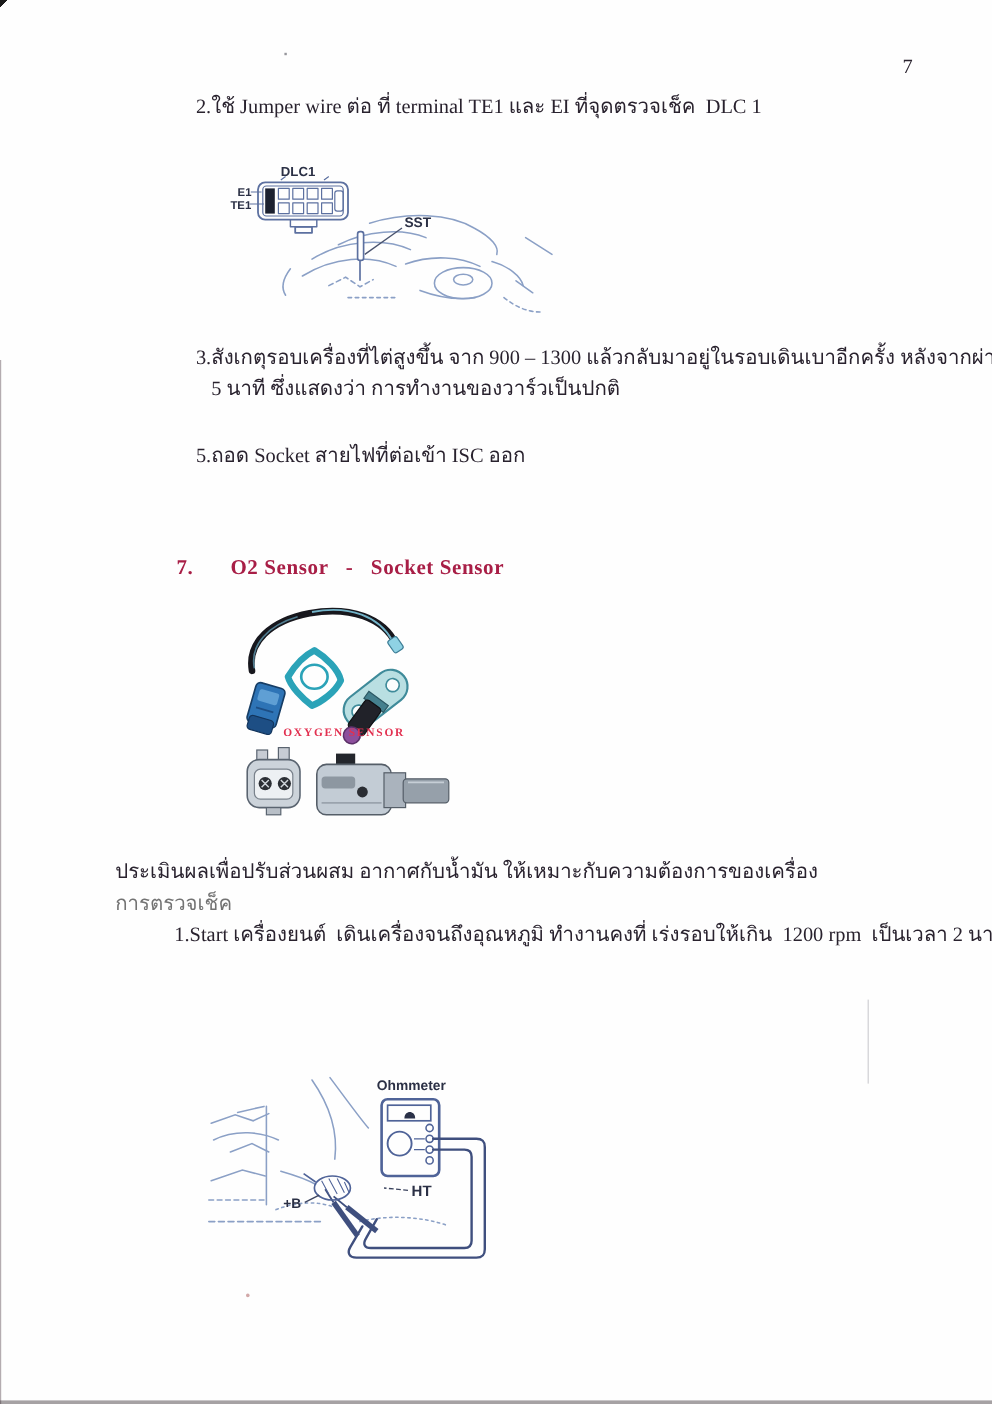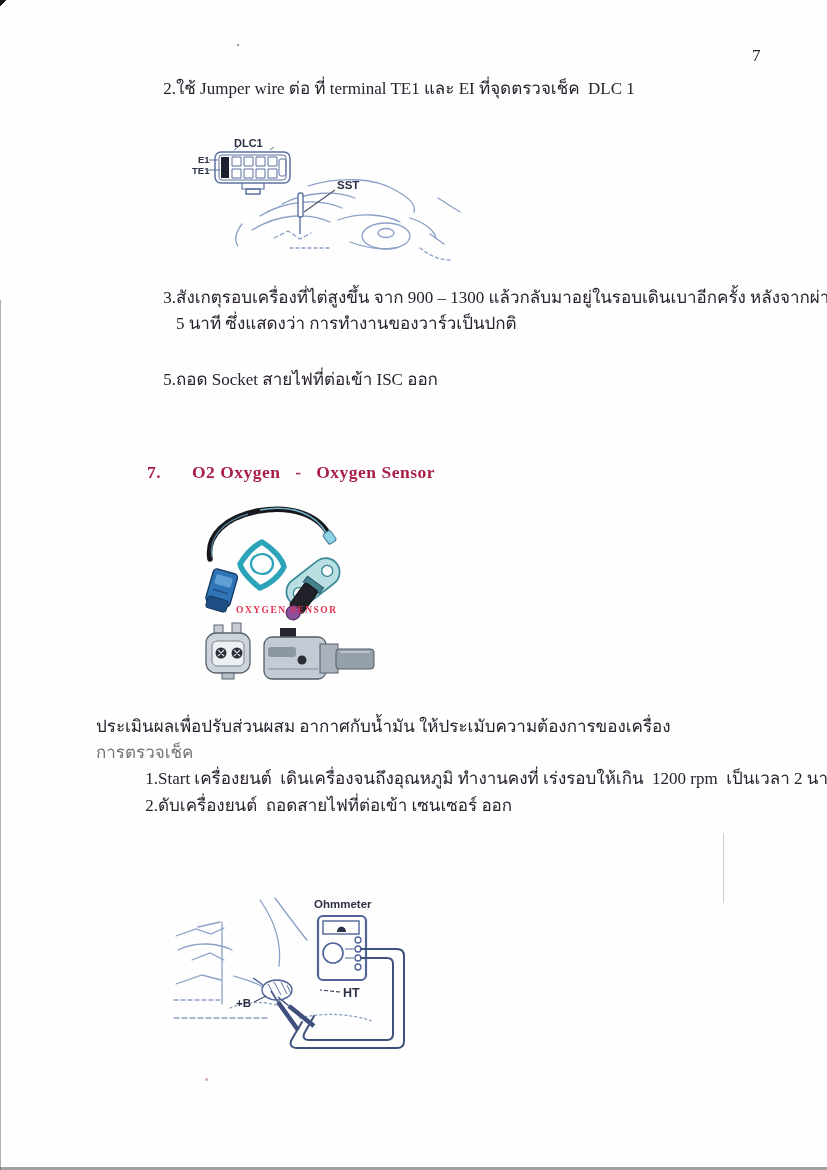--- a/index.html
+++ b/index.html
@@ -74,21 +74,21 @@
     <text class="dlabel" x="44" y="9" font-size="11">DLC1</text>
     <text class="dlabel" x="8" y="25" font-size="9.5">E1</text>
     <text class="dlabel" x="2" y="36" font-size="9.5">TE1</text>
     <text class="dlabel" x="147" y="51" font-size="11.5">SST</text>
   </svg>
 
   <div class="line" style="top:287px;left:150px"><span class="num">3.</span><span>สังเกตุรอบเครื่องที่ไต่สูงขึ้น จาก 900 – 1300 แล้วกลับมาอยู่ในรอบเดินเบาอีกครั้ง หลังจากผ่านไป</span></div>
   <div class="line" style="top:313px;left:176px"><span>5 นาที ซึ่งแสดงว่า การทำงานของวาร์วเป็นปกติ</span></div>
   <div class="line" style="top:369px;left:150px"><span class="num">5.</span><span>ถอด Socket สายไฟที่ต่อเข้า ISC ออก</span></div>
 
-  <div class="heading"><span class="hnum">7.</span><span>O2 Oxygen   -   Oxygen Sensor</span></div>
+  <div class="heading"><span class="hnum">7.</span><span>O2 Sensor   -   Socket Sensor</span></div>
 
   <svg style="left:196px;top:497px" width="238" height="200" viewBox="0 0 238 200">
     <path d="M14,62 C10,38 30,20 62,14 C96,8 124,18 134,40" stroke="#17171d" stroke-width="5.5" fill="none" stroke-linecap="round"></path>
     <path d="M64,13 C96,7 120,17 131,37" stroke="#7cc4dc" stroke-width="1.6" fill="none" opacity=".9"></path>
     <path d="M16,60 C12,40 28,24 52,17" stroke="#6aa8c0" stroke-width="1.4" fill="none" opacity=".7"></path>
     <rect x="128" y="36" width="12" height="9" rx="2" transform="rotate(55 134 40)" fill="#8fd2e4" stroke="#3e7e96" stroke-width="1"></rect>
     <g transform="rotate(16 26 95)">
       <rect x="12" y="74" width="25" height="34" rx="4" fill="#2e74b6" stroke="#173e66" stroke-width="1.4"></rect>
       <rect x="16" y="79" width="17" height="10" rx="2" fill="#5f9fd4"></rect>
       <rect x="14" y="102" width="21" height="12" rx="3" fill="#1d4e84" stroke="#12345c" stroke-width="1"></rect>
@@ -126,26 +126,25 @@
       <rect x="68" y="140" width="62" height="42" rx="8" fill="#c3ccd5" stroke="#555e68" stroke-width="1.3"></rect>
       <rect x="72" y="150" width="28" height="10" rx="3" fill="#8d97a1"></rect>
       <circle cx="106" cy="163" r="4.5" fill="#2a2d33"></circle>
       <rect x="124" y="147" width="18" height="29" fill="#aab3bd" stroke="#555e68" stroke-width="1"></rect>
       <rect x="140" y="152" width="38" height="20" rx="3" fill="#96a0aa" stroke="#555e68" stroke-width="1"></rect>
       <path d="M72,172 h50" stroke="#9aa3ad" stroke-width="1.5"></path>
       <path d="M144,155 h30" stroke="#c6ced6" stroke-width="1.5"></path>
     </g>
   </svg>
 
-  <div class="line" style="top:716px;left:96px"><span>ประเมินผลเพื่อปรับส่วนผสม อากาศกับน้ำมัน ให้ประเมับความต้องการของเครื่อง</span></div>
+  <div class="line" style="top:716px;left:96px"><span>ประเมินผลเพื่อปรับส่วนผสม อากาศกับน้ำมัน ให้เหมาะกับความต้องการของเครื่อง</span></div>
 
   <div class="line blue" style="top:742px;left:96px"><span>การตรวจเช็ค</span></div>
 
   <div class="line" style="top:768px;left:139px"><span class="numc">1.</span><span>Start เครื่องยนต์  เดินเครื่องจนถึงอุณหภูมิ ทำงานคงที่ เร่งรอบให้เกิน  1200 rpm  เป็นเวลา 2 นาที</span></div>
-  <div class="line" style="top:795px;left:139px"><span class="numc">2.</span><span>ดับเครื่องยนต์  ถอดสายไฟที่ต่อเข้า เซนเซอร์ ออก</span></div>
 
   <svg style="left:172px;top:896px" width="260" height="175" viewBox="0 0 260 175">
     <g stroke="#8ba0c6" fill="none" stroke-width="1.3" stroke-linecap="round">
       <path d="M4,40 l20,-7 15,5 13,-6"></path>
       <path d="M6,54 C24,45 46,47 60,54"></path>
       <path d="M50,26 V108"></path>
       <path d="M26,31 l22,-5"></path>
       <path d="M4,88 l26,-9 19,5"></path>
       <path d="M2,104 h46" stroke-dasharray="4,3"></path>
       <path d="M88,4 C102,24 110,46 107,70"></path>

